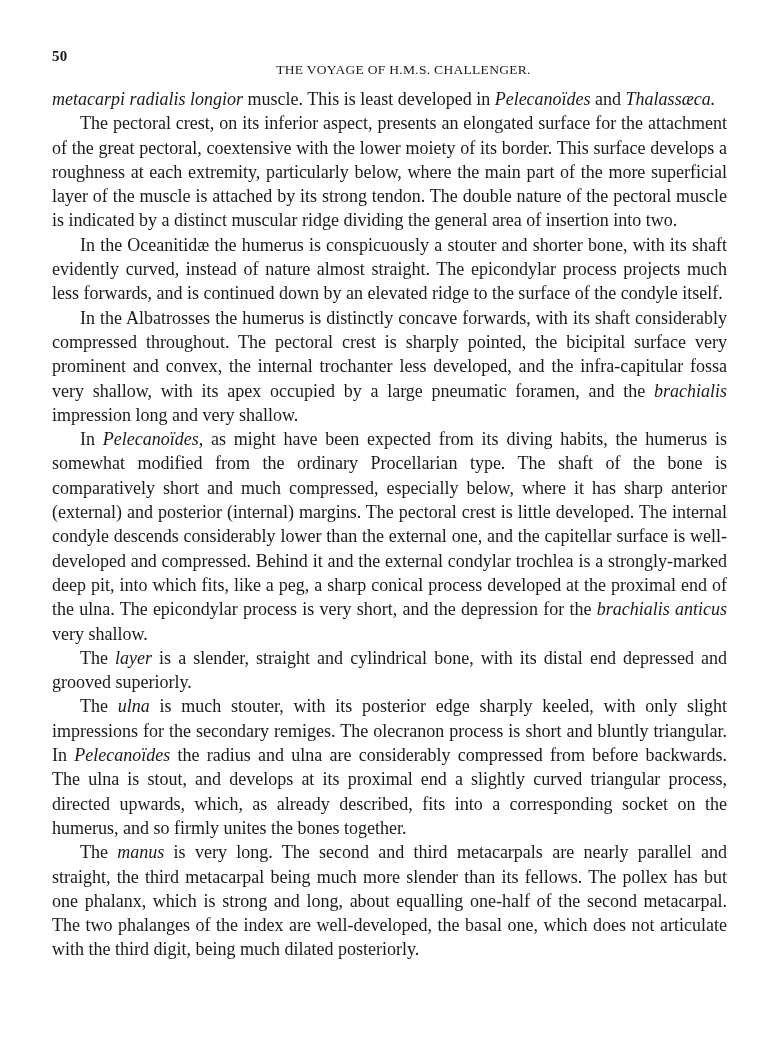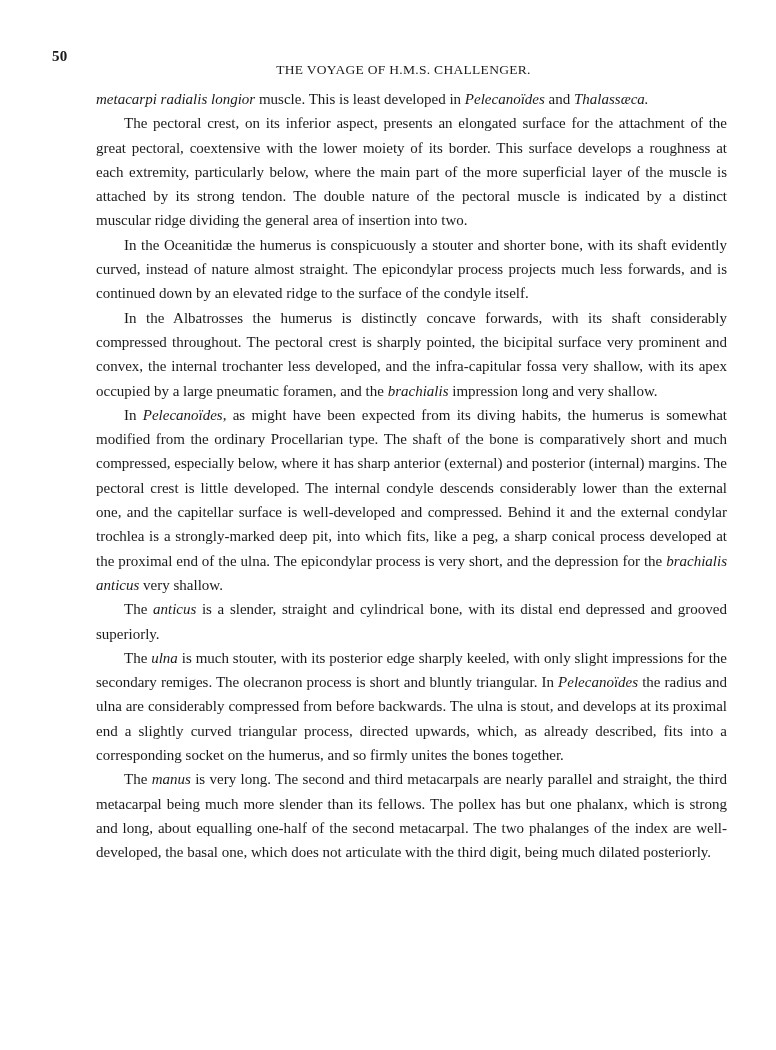--- a/index.html
+++ b/index.html
@@ -8,36 +8,36 @@
     position: absolute; left: 52px; top: 44px; width: 675px;
     font-family: "Liberation Serif", "DejaVu Serif", serif;
     color: #1a1a1a;
   }
   .running-head {
     display: flex; align-items: center; height: 24px;
     font-size: 13.5px; letter-spacing: 0.3px; gap: 28px;
   }
   .page-number { font-weight: bold; font-size: 15px; width: 120px; }
   .running-title { flex: 1; text-align: center; padding-right: 120px; font-weight: normal; margin-top: 28px; }
-  .body { margin-top: 19px; font-size: 15px; line-height: 24.3px; text-align: justify; margin-left: 44px; }
+  .body { margin-top: 19px; font-size: 18px; line-height: 24.3px; text-align: justify; }
   .para { margin: 0; }
   .para.indent { text-indent: 28px; }
   i { font-style: italic; }
 </style>
 </head>
 <body>
 
 <div class="page">
   <div class="running-head">
     <span class="page-number">50</span>
     <span class="running-title">THE VOYAGE OF H.M.S. CHALLENGER.</span>
   </div>
   <div class="body" id="body">
       <p class="para"><i>metacarpi radialis longior</i><span> muscle.  This is least developed in </span><i>Pelecanoïdes</i><span> and </span><i>Thalassæca.</i></p>
       <p class="para indent"><span>The pectoral crest, on its inferior aspect, presents an elongated surface for the attachment of the great pectoral, coextensive with the lower moiety of its border.  This surface develops a roughness at each extremity, particularly below, where the main part of the more superficial layer of the muscle is attached by its strong tendon.  The double nature of the pectoral muscle is indicated by a distinct muscular ridge dividing the general area of insertion into two.</span></p>
       <p class="para indent"><span>In the Oceanitidæ the humerus is conspicuously a stouter and shorter bone, with its shaft evidently curved, instead of nature almost straight.  The epicondylar process projects much less forwards, and is continued down by an elevated ridge to the surface of the condyle itself.</span></p>
       <p class="para indent"><span>In the Albatrosses the humerus is distinctly concave forwards, with its shaft considerably compressed throughout.  The pectoral crest is sharply pointed, the bicipital surface very prominent and convex, the internal trochanter less developed, and the infra-capitular fossa very shallow, with its apex occupied by a large pneumatic foramen, and the </span><i>brachialis</i><span> impression long and very shallow.</span></p>
       <p class="para indent"><span>In </span><i>Pelecanoïdes</i><span>, as might have been expected from its diving habits, the humerus is somewhat modified from the ordinary Procellarian type.  The shaft of the bone is comparatively short and much compressed, especially below, where it has sharp anterior (external) and posterior (internal) margins.  The pectoral crest is little developed.  The internal condyle descends considerably lower than the external one, and the capitellar surface is well-developed and compressed.  Behind it and the external condylar trochlea is a strongly-marked deep pit, into which fits, like a peg, a sharp conical process developed at the proximal end of the ulna.  The epicondylar process is very short, and the depression for the </span><i>brachialis anticus</i><span> very shallow.</span></p>
-      <p class="para indent"><span>The </span><i>anticus</i><span> is a slender, straight and cylindrical bone, with its distal end depressed and grooved superiorly.</span></p>
+      <p class="para indent"><span>The </span><i>layer</i><span> is a slender, straight and cylindrical bone, with its distal end depressed and grooved superiorly.</span></p>
       <p class="para indent"><span>The </span><i>ulna</i><span> is much stouter, with its posterior edge sharply keeled, with only slight impressions for the secondary remiges.  The olecranon process is short and bluntly triangular.  In </span><i>Pelecanoïdes</i><span> the radius and ulna are considerably compressed from before backwards.  The ulna is stout, and develops at its proximal end a slightly curved triangular process, directed upwards, which, as already described, fits into a corresponding socket on the humerus, and so firmly unites the bones together.</span></p>
       <p class="para indent"><span>The </span><i>manus</i><span> is very long.  The second and third metacarpals are nearly parallel and straight, the third metacarpal being much more slender than its fellows.  The pollex has but one phalanx, which is strong and long, about equalling one-half of the second metacarpal.  The two phalanges of the index are well-developed, the basal one, which does not articulate with the third digit, being much dilated posteriorly.</span></p>
     </div>
 </div>
 
 </body></html>

